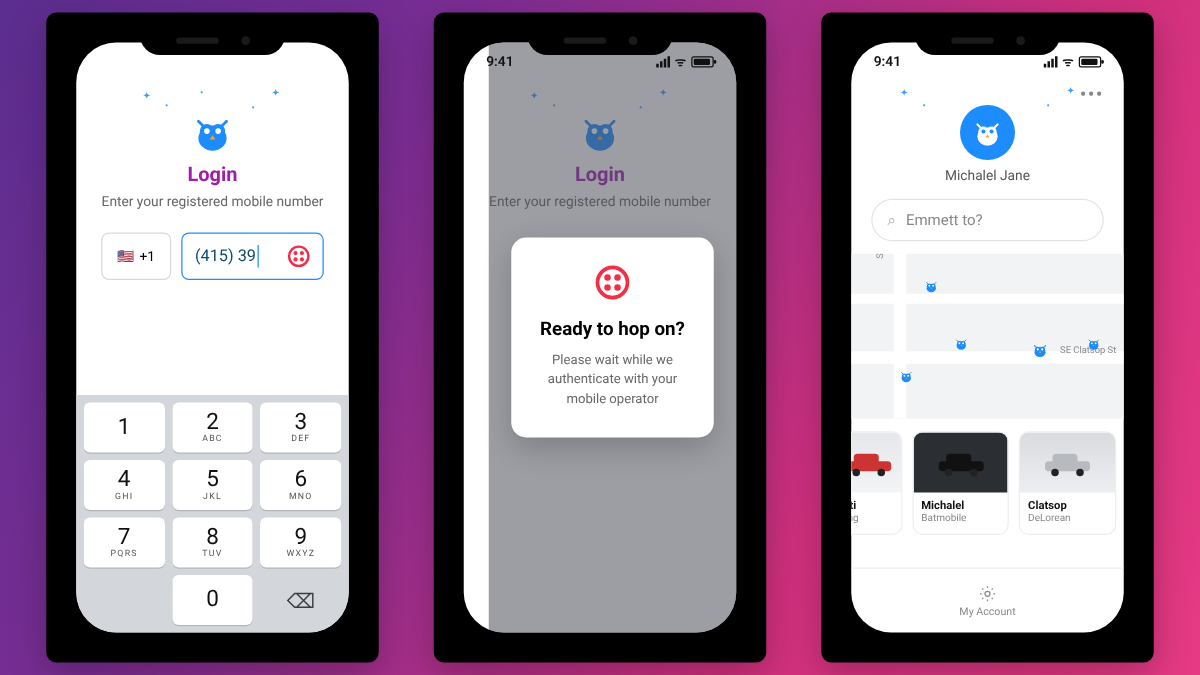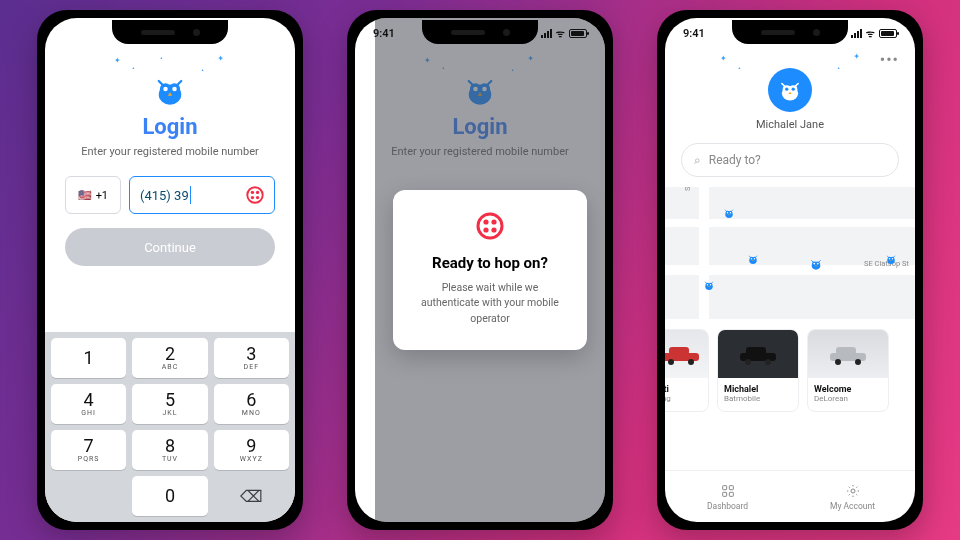--- a/index.html
+++ b/index.html
@@ -8,22 +8,22 @@
     background: linear-gradient(120deg, #5b2e8f 0%, #7b2d94 30%, #d1307e 70%, #e63a84 100%);
     display: flex;
     justify-content: center;
     align-items: center;
     gap: 44px;
   }
   .phone {
     width: 266px;
     height: 520px;
     background: #000;
-    border-radius: 30px;
-    padding: 8px;
+    border-radius: 8px;
+    padding: 24px;
     position: relative;
     box-shadow: 0 10px 30px rgba(0,0,0,.25);
   }
   .notch {
     position: absolute;
     top: 10px; left: 50%; transform: translateX(-50%);
     width: 116px; height: 24px;
     background: #000;
     border-bottom-left-radius: 16px;
     border-bottom-right-radius: 16px;
@@ -64,21 +64,21 @@
 
   .owl {
     display:flex; flex-direction:column; align-items:center; position:relative;
   }
   .owlicon { width:36px; height:36px; }
   .owlcircle { width:44px; height:44px; border-radius:50%; background:#1c8cff; display:flex; align-items:center; justify-content:center; }
   .owlcircle svg { width:26px; height:26px; }
 
   
   .login-wrap { text-align:center; padding: 6px 20px 0; }
-  .h-login { font-size:22px; font-weight:700; color:#3b82f6; margin-top:6px; }
+  .h-login { font-size:16px; font-weight:700; color:#a21caf; margin-top:6px; }
   .sub { font-size:11px; color:#666; margin-top:6px; }
   .phone-row { margin-top:18px; display:flex; gap:8px; }
   .cc { width:56px; height:38px; border:1px solid #d6d9de; border-radius:6px; display:flex; align-items:center; justify-content:center; font-size:11px; gap:4px;}
   .num { flex:1; height:38px; border:1.5px solid #1c8cff; border-radius:6px; display:flex; align-items:center; padding:0 10px; font-size:13px; color:#0c4a6e; justify-content:space-between;}
   .num .caret { width:1px; height:18px; background:#1c8cff; animation:blink 1s infinite; margin-left:1px;}
   @keyframes blink{50%{opacity:0}}
   .twilio-mini { width:18px; height:18px; }
   .cont { margin-top:14px; height:38px; border-radius:19px; background:#c9ccd2; color:#fff; font-size:13px; display:flex; align-items:center; justify-content:center; }
 
   .keypad { margin-top:auto; background:#d3d6db; display:grid; grid-template-columns:repeat(3,1fr); gap:6px; padding:6px; }
@@ -194,23 +194,20 @@
         <div class="num">
           <span style="display:flex;align-items:center">
             <span>(415) 39</span>
             <span class="caret"></span>
           </span>
           <svg class="twilio-mini" viewBox="0 0 28 28">
               <use href="#twilio"></use>
             </svg>
         </div>
       </div>
-      <div class="cont">
-        <span>Continue</span>
-      </div>
     </div>
     <div class="keypad">
       <div class="key">
           <span class="d">1</span>
           <span class="l"></span>
         </div>
       <div class="key">
           <span class="d">2</span>
           <span class="l">ABC</span>
         </div>
@@ -324,21 +321,21 @@
         <div class="owlcircle">
             <svg viewBox="0 0 32 32">
               <use href="#owl-white"></use>
             </svg>
           </div>
       </div>
       <div class="welcome">Michalel Jane</div>
     </div>
     <div class="search">
       <span style="color:#aaa">⌕</span>
-      <span>Ready to?</span>
+      <span>Emmett to?</span>
     </div>
     <div class="map">
       <div class="street" style="left:34px;top:0;width:10px;height:100%"></div>
       <div class="street" style="left:0;top:78px;height:10px;width:100%"></div>
       <div class="street" style="left:0;top:32px;height:8px;width:100%"></div>
       <span class="lbl" style="left:18px;top:4px;transform:rotate(-90deg);transform-origin:left top">SE Main St</span>
       <span class="lbl" style="right:6px;top:72px">SE Clatsop St</span>
       <span class="pin purple" style="left:58px;top:20px"><svg width="12" height="12" viewBox="0 0 32 32">
             <use href="#owl-blue"></use>
           </svg></span>
@@ -378,35 +375,26 @@
             <div class="m">Batmobile</div>
           </div>
       </div>
       <div class="ride">
         <div class="img silver">
             <svg width="50" height="26" viewBox="0 0 40 26" style="color:#b7babf">
               <use href="#car"></use>
             </svg>
           </div>
         <div class="t">
-            <div class="n">Welcome</div>
+            <div class="n">Clatsop</div>
             <div class="m">DeLorean</div>
           </div>
       </div>
     </div>
     <div class="tabbar">
-      <div class="tab">
-        <svg viewBox="0 0 24 24">
-            <rect x="4" y="4" width="6" height="6" rx="1" fill="none" stroke="currentColor" stroke-width="1.5"></rect>
-            <rect x="14" y="4" width="6" height="6" rx="1" fill="none" stroke="currentColor" stroke-width="1.5"></rect>
-            <rect x="4" y="14" width="6" height="6" rx="1" fill="none" stroke="currentColor" stroke-width="1.5"></rect>
-            <rect x="14" y="14" width="6" height="6" rx="1" fill="none" stroke="currentColor" stroke-width="1.5"></rect>
-          </svg>
-        <span>Dashboard</span>
-      </div>
       <div class="tab">
         <svg viewBox="0 0 24 24">
             <circle cx="12" cy="12" r="3" fill="none" stroke="currentColor" stroke-width="1.5"></circle>
             <path d="M12 3v2M12 19v2M3 12h2M19 12h2M5.6 5.6l1.4 1.4M17 17l1.4 1.4M18.4 5.6L17 7M7 17l-1.4 1.4" stroke="currentColor" stroke-width="1.5"></path>
           </svg>
         <span>My Account</span>
       </div>
     </div>
   </div>
 </div>

